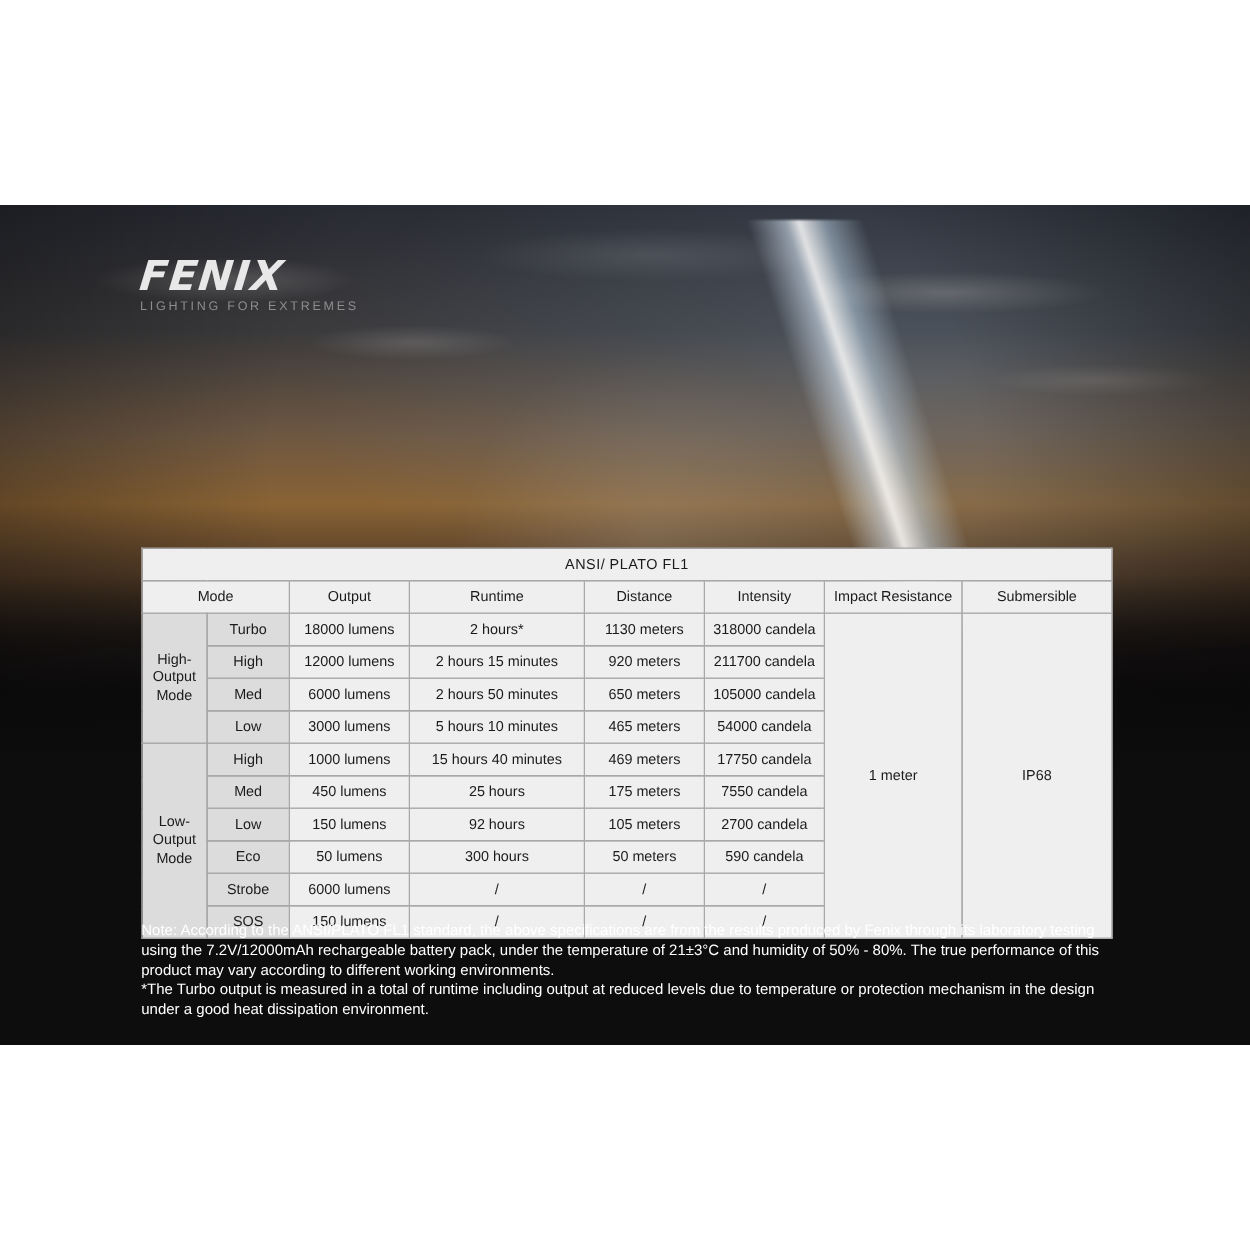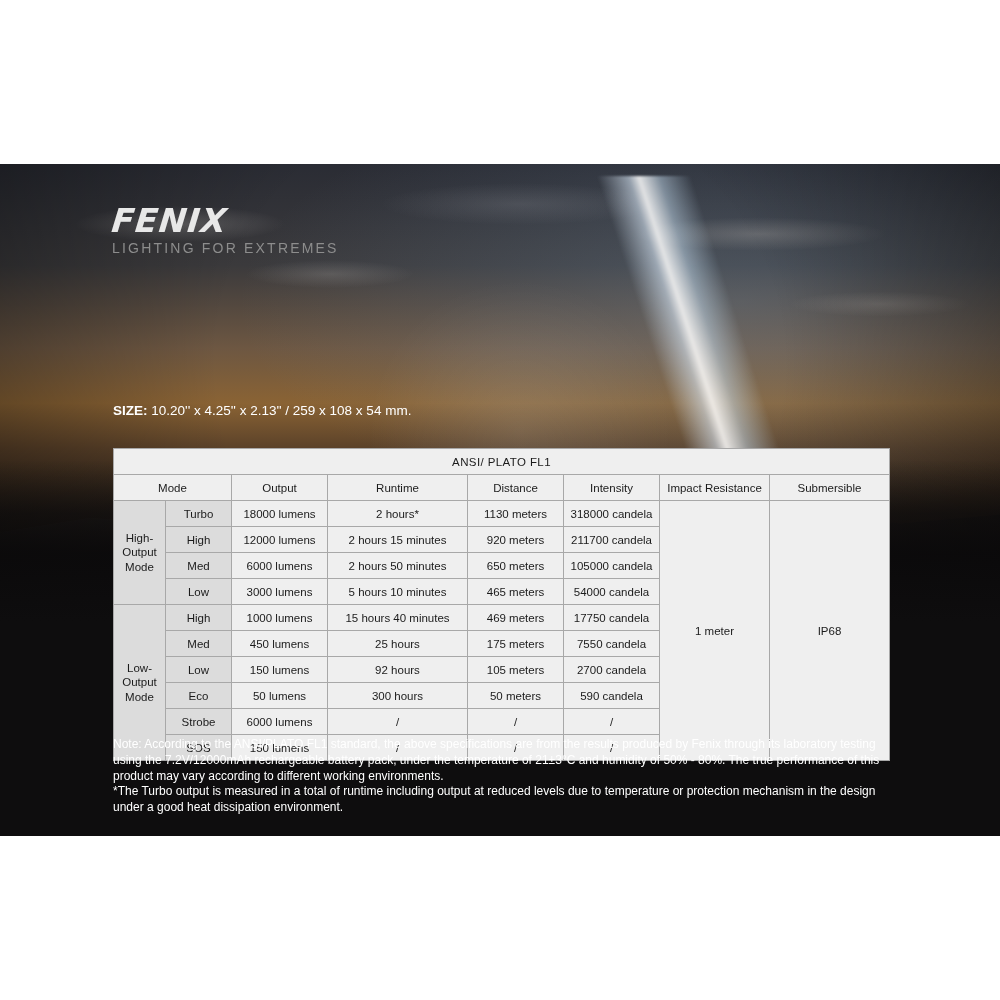--- a/index.html
+++ b/index.html
@@ -132,21 +132,21 @@
     font-weight: bold;
     font-size: 33px;
     letter-spacing: 1px;
     color: #e8e8e8;
     line-height: 1;
     font-style: italic;
     transform: skewX(-6deg);
   }
   .logo-sub {
     margin-top: 3px;
-    font-size: 14px;
+    font-size: 10px;
     letter-spacing: 2.2px;
     color: #8d8d8d;
     font-family: "Liberation Sans", sans-serif;
   }
 
   
   .title {
     position: absolute;
     left: 112px;
     top: 196px;
@@ -165,21 +165,21 @@
     justify-content: space-between;
     color: #ffffff;
     font-size: 13.5px;
   }
   .sizes b { font-weight: bold; }
 
   
   .table-wrap {
     position: absolute;
     left: 113px;
-    top: 284px;
+    top: 274px;
     width: 789px;
   }
   table.spec {
     border-collapse: collapse;
     width: 776px;
     table-layout: fixed;
   }
   table.spec td, table.spec th {
     border: 1px solid #a8a8a8;
     font-size: 11.5px;
@@ -250,23 +250,20 @@
     </div>
     <div class="vignette"></div>
 
     <div class="logo">
       <div class="logo-text">FENIX</div>
       <div class="logo-sub">LIGHTING FOR EXTREMES</div>
     </div>
 
 
     <div class="sizes">
-      <div>
-        <b>SIZE:</b><span> 10.20'' x 4.25'' x 2.13'' / 259 x 108 x 54 mm.</span>
-      </div>
     </div>
 
     <div class="table-wrap">
       <table class="spec">
         <colgroup>
           <col style="width:52px">
           <col style="width:66px">
           <col style="width:96px">
           <col style="width:140px">
           <col style="width:96px">

